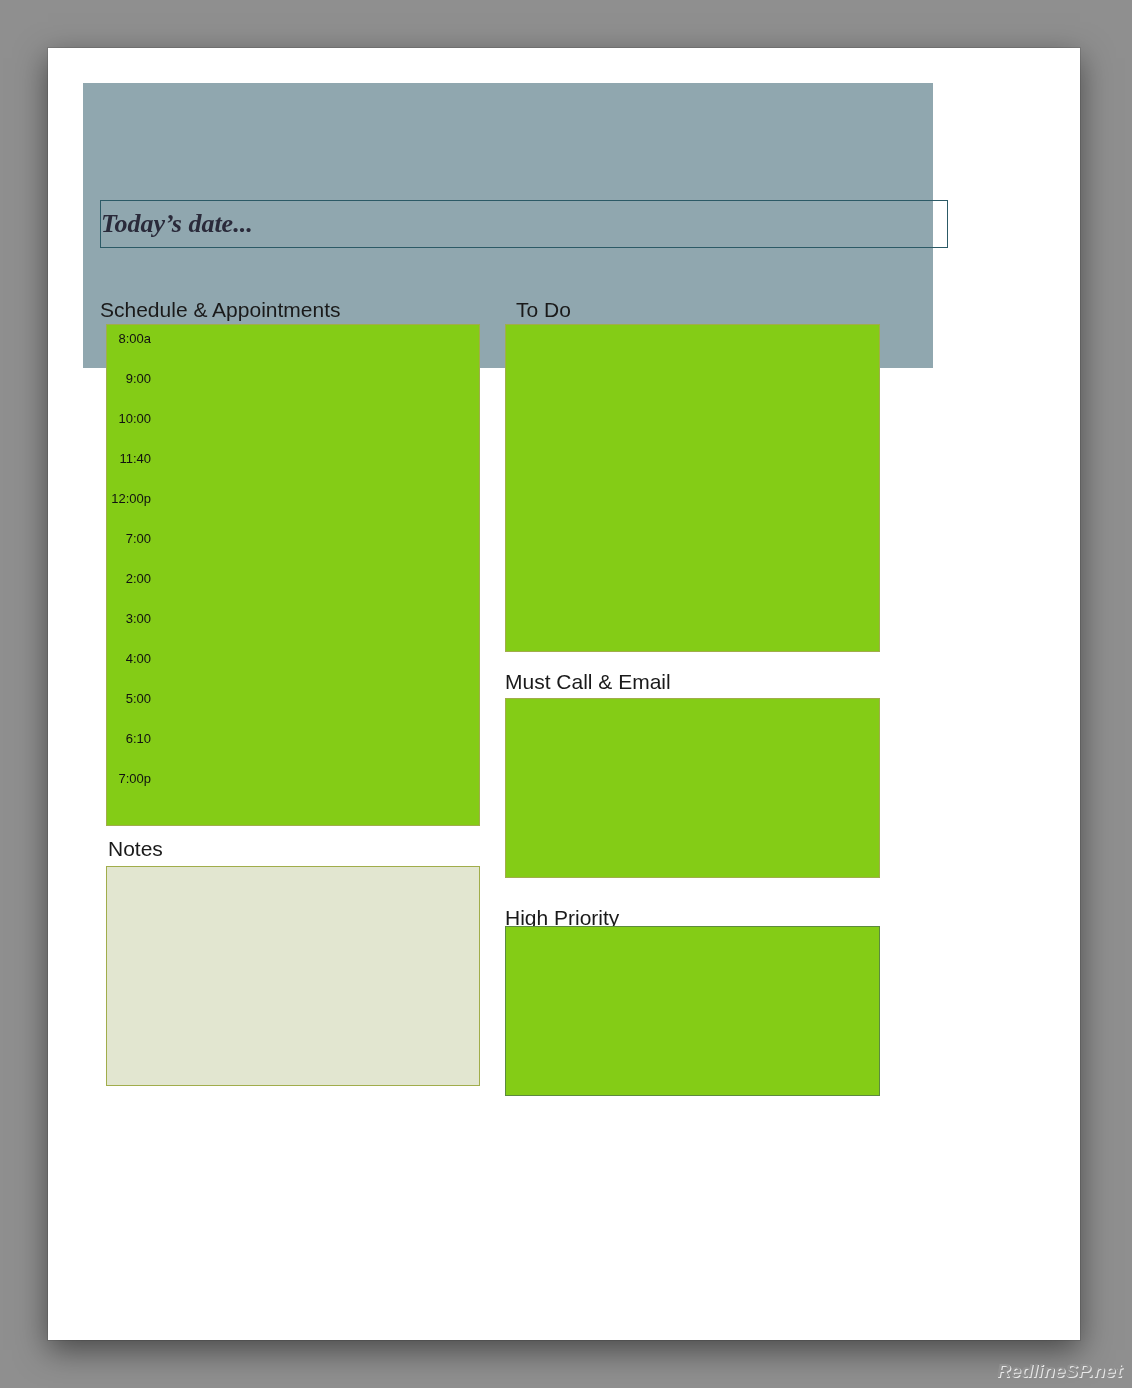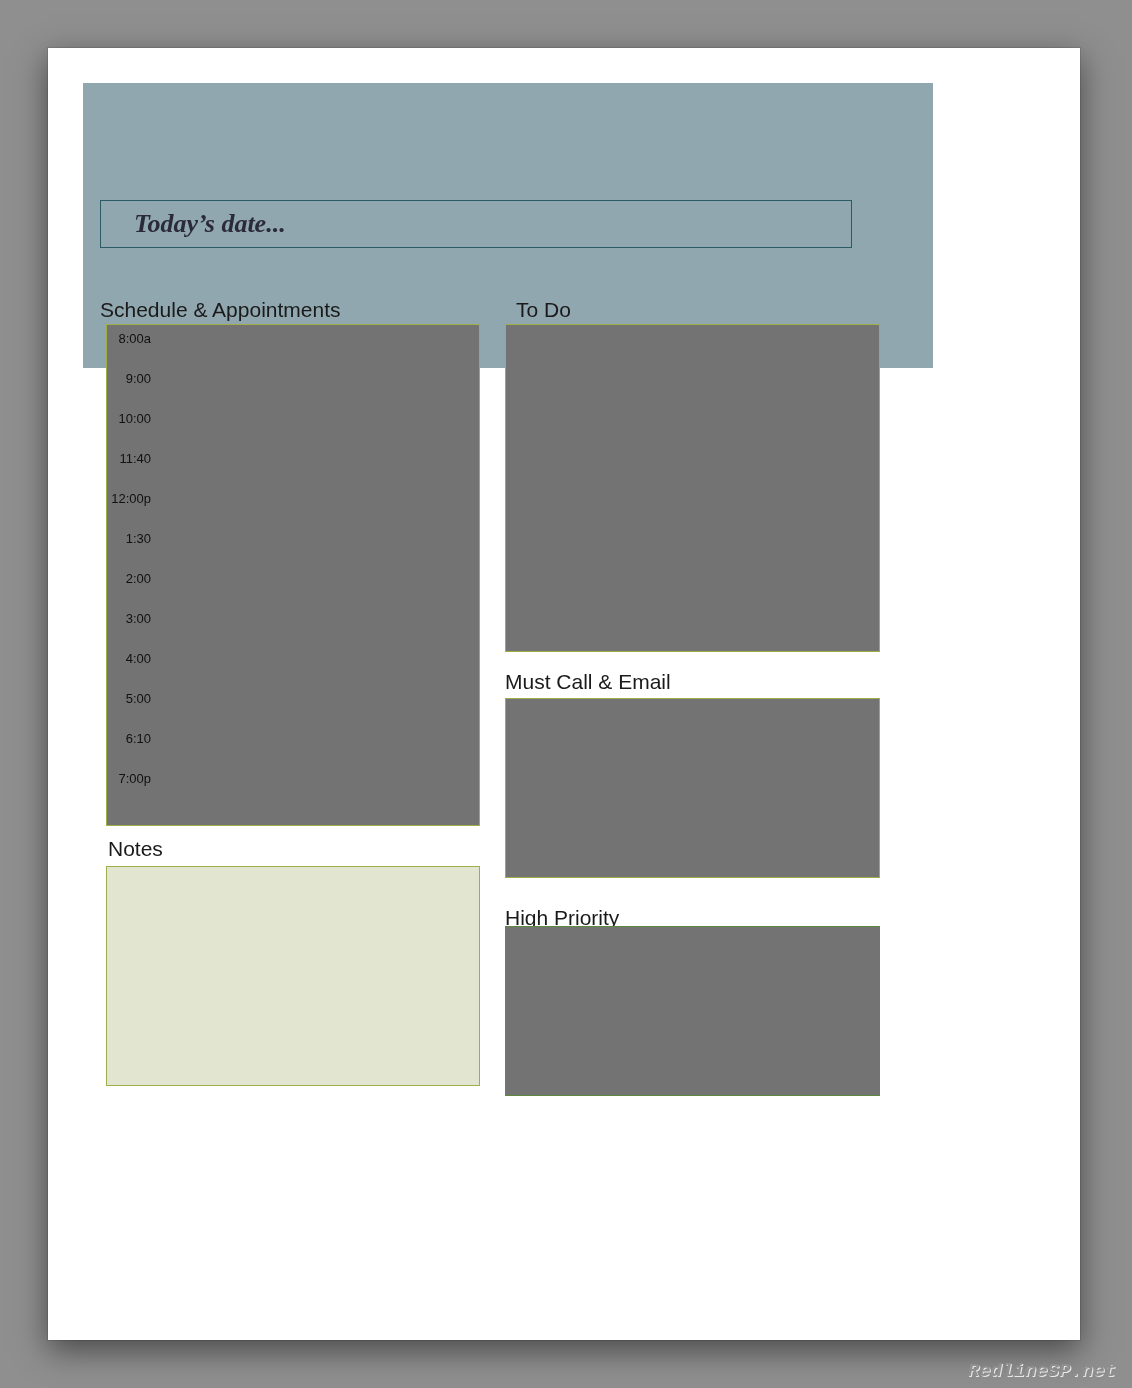--- a/index.html
+++ b/index.html
@@ -25,27 +25,27 @@
       left: 35px;
       top: 35px;
       width: 850px;
       height: 285px;
       background: #90a7af;
     }
     .date-field {
       position: absolute;
       left: 52px;
       top: 152px;
-      width: 752px;
+      width: 848px;
       height: 48px;
       border: 1.5px solid #2c5a66;
       background: transparent;
       display: flex;
       align-items: center;
-      padding-left: 33px;
+      padding-left: 0;
     }
     .date-placeholder {
       font-family: Georgia, serif;
       font-size: 26px;
       font-weight: bold;
       font-style: italic;
       color: #2a2a3a;
     }
     .sec-h {
       font-family: Liberation Sans, sans-serif;
@@ -56,21 +56,21 @@
     }
     .h-schedule { left: 52px; top: 250px; }
     .h-todo     { left: 468px; top: 250px; text-align: right; }
     .h-notes    { left: 60px; top: 789px; }
     .h-mustcall { left: 457px; top: 622px; }
     .h-priority { left: 457px; top: 850px; margin-top: 8px; }
 
     .box {
       position: absolute;
       border: 1.5px solid #a1ad4b;
-      background: #737373;
+      background: #84cc16;
     }
     .schedule-box {
       left: 58px;
       top: 276px;
       width: 374px;
       height: 502px;
       padding: 6px 0 0 0;
     }
     .time-cell {
       font-family: Arial, sans-serif;
@@ -102,23 +102,23 @@
     }
     .priority-box {
       left: 457px;
       top: 878px;
       width: 375px;
       height: 170px;
       border-color: #5c8a3e;
     }
     .watermark {
       position: absolute;
-      right: 16px;
+      right: 10px;
       bottom: 6px;
-      font-family: Liberation Mono, monospace;
+      font-family: Liberation Sans, sans-serif;
       font-size: 19px;
       font-weight: bold;
       font-style: italic;
       color: #8f8f8f;
       text-shadow: 1px 1px 0 #e8e8e8;
       margin-left: 44px;
     }
   </style>
 </head>
 <body>
@@ -131,21 +131,21 @@
     <span class="date-placeholder">Today’s date...</span>
   </div>
 
   <div class="sec-h h-schedule">Schedule &amp; Appointments</div>
   <div class="box schedule-box">
     <div class="time-cell">8:00a</div>
     <div class="time-cell">9:00</div>
     <div class="time-cell">10:00</div>
     <div class="time-cell">11:40</div>
     <div class="time-cell">12:00p</div>
-    <div class="time-cell">1:30</div>
+    <div class="time-cell">7:00</div>
     <div class="time-cell">2:00</div>
     <div class="time-cell">3:00</div>
     <div class="time-cell">4:00</div>
     <div class="time-cell">5:00</div>
     <div class="time-cell">6:10</div>
     <div class="time-cell">7:00p</div>
   </div>
 
   <div class="sec-h h-todo">To Do</div>
   <div class="box todo-box"></div>

